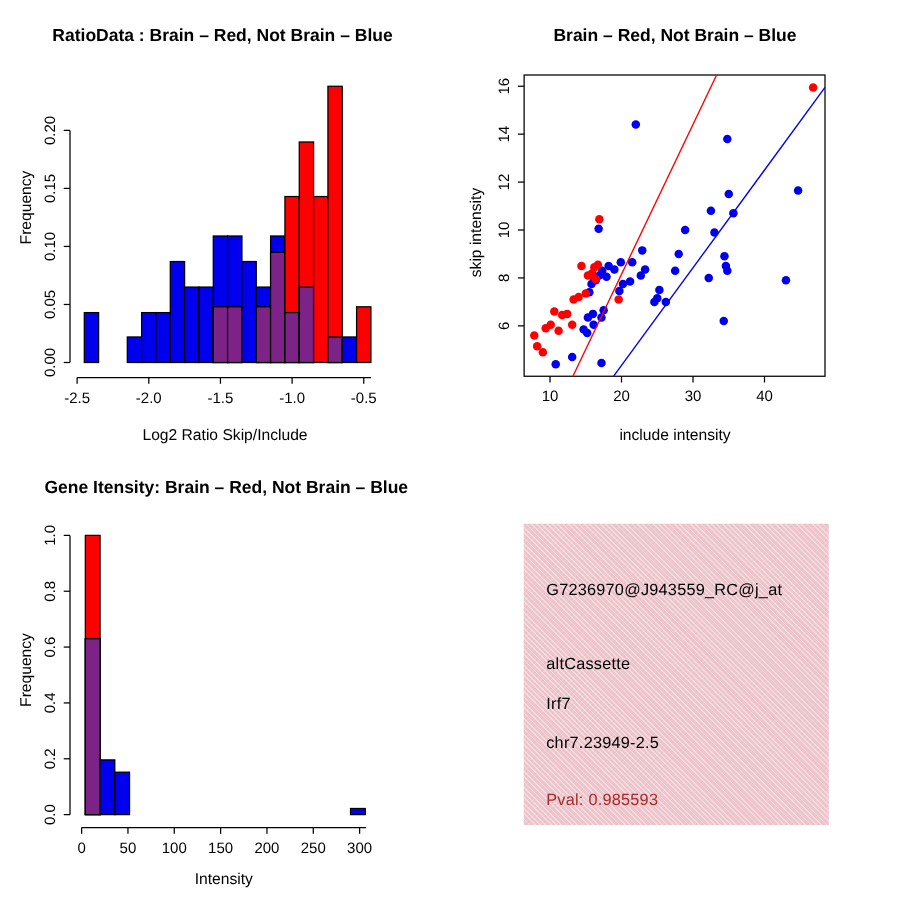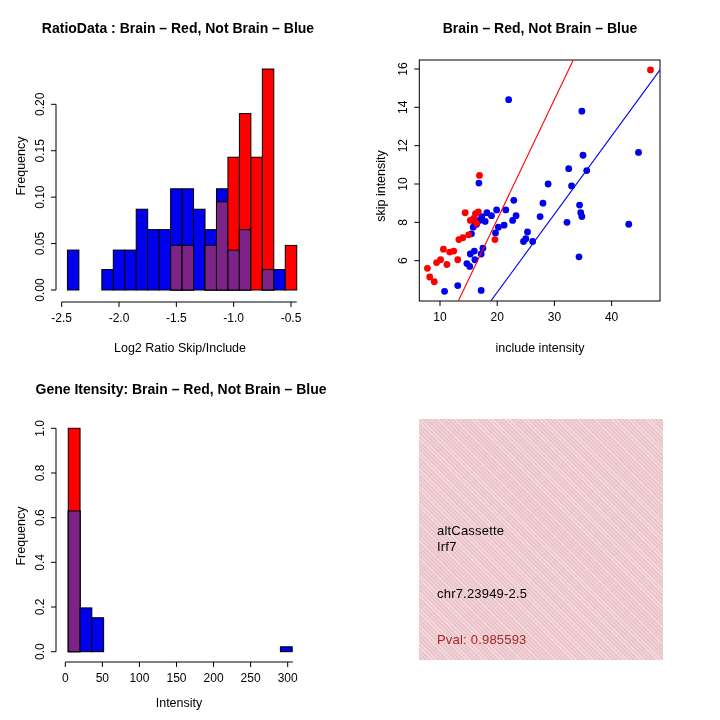--- a/index.html
+++ b/index.html
@@ -10,21 +10,21 @@
   #chart-scatter{left:360px;top:0;}
   #chart-hist2{left:0;top:360px;}
   svg text{font-family:"Liberation Sans",sans-serif;}
   #infobox{position:absolute;left:419px;top:419px;width:244px;height:241px;
            background-color:#f0c5cb;
            background-image:
              repeating-linear-gradient(45deg, rgba(255,255,255,.38) 0 1px, transparent 1px 3px),
              repeating-linear-gradient(-45deg, rgba(214,196,204,.45) 0 1px, transparent 1px 3px);}
   .ib-line{position:absolute;left:18px;font-size:13px;color:#000;
            white-space:nowrap;letter-spacing:.2px;}
-  #ib-l1{top:45px;} #ib-l2{top:104px;} #ib-l3{top:120px;} #ib-l4{top:167px;} #ib-l5{top:213px;}
+  #ib-l1{top:45px;} #ib-l2{top:104px;} #ib-l3{top:136px;} #ib-l4{top:167px;} #ib-l5{top:213px;}
 </style>
 </head>
 <body>
 
 <div id="canvas">
   <svg id="chart-hist1" class="panel">
       <text x="178" y="33" font-size="14" text-anchor="middle" fill="#000" font-weight="bold">RatioData : Brain – Red, Not Brain – Blue</text>
       <text x="180" y="352" font-size="12.5" text-anchor="middle" fill="#000">Log2 Ratio Skip/Include</text>
       <text x="25" y="166" font-size="12.5" text-anchor="middle" fill="#000" transform="rotate(-90 25 166)">Frequency</text>
       <g stroke="#000000" stroke-width="1">
@@ -228,18 +228,19 @@
         <rect x="68.2652" y="150.95799999999997" width="11.78667" height="140.74200000000002" fill="#0000ee"></rect>
         <rect x="68.2652" y="68.29999999999998" width="11.78667" height="223.4" fill="#ff0000"></rect>
         <rect x="68.2652" y="150.95799999999997" width="11.78667" height="140.74200000000002" fill="#7d2387"></rect>
         <rect x="80.05187" y="247.91359999999997" width="11.78667" height="43.786400000000015" fill="#0000ee"></rect>
         <rect x="91.83854" y="257.7432" width="11.78667" height="33.95679999999999" fill="#0000ee"></rect>
         <rect x="280.42526" y="286.7852" width="11.786670000000015" height="4.914800000000014" fill="#0000ee"></rect>
       </g>
     </svg>
 
   <div id="infobox" style="background-color: rgb(240, 197, 203);">
+    <div class="ib-line" id="ib-l1">G7236970@J943559_RC@j_at</div>
     <div class="ib-line" id="ib-l2">altCassette</div>
     <div class="ib-line" id="ib-l3">Irf7</div>
     <div class="ib-line" id="ib-l4">chr7.23949-2.5</div>
     <div class="ib-line" id="ib-l5" style="color: rgb(165, 42, 42);">Pval: 0.985593</div>
   </div>
 </div>
 
 </body></html>

